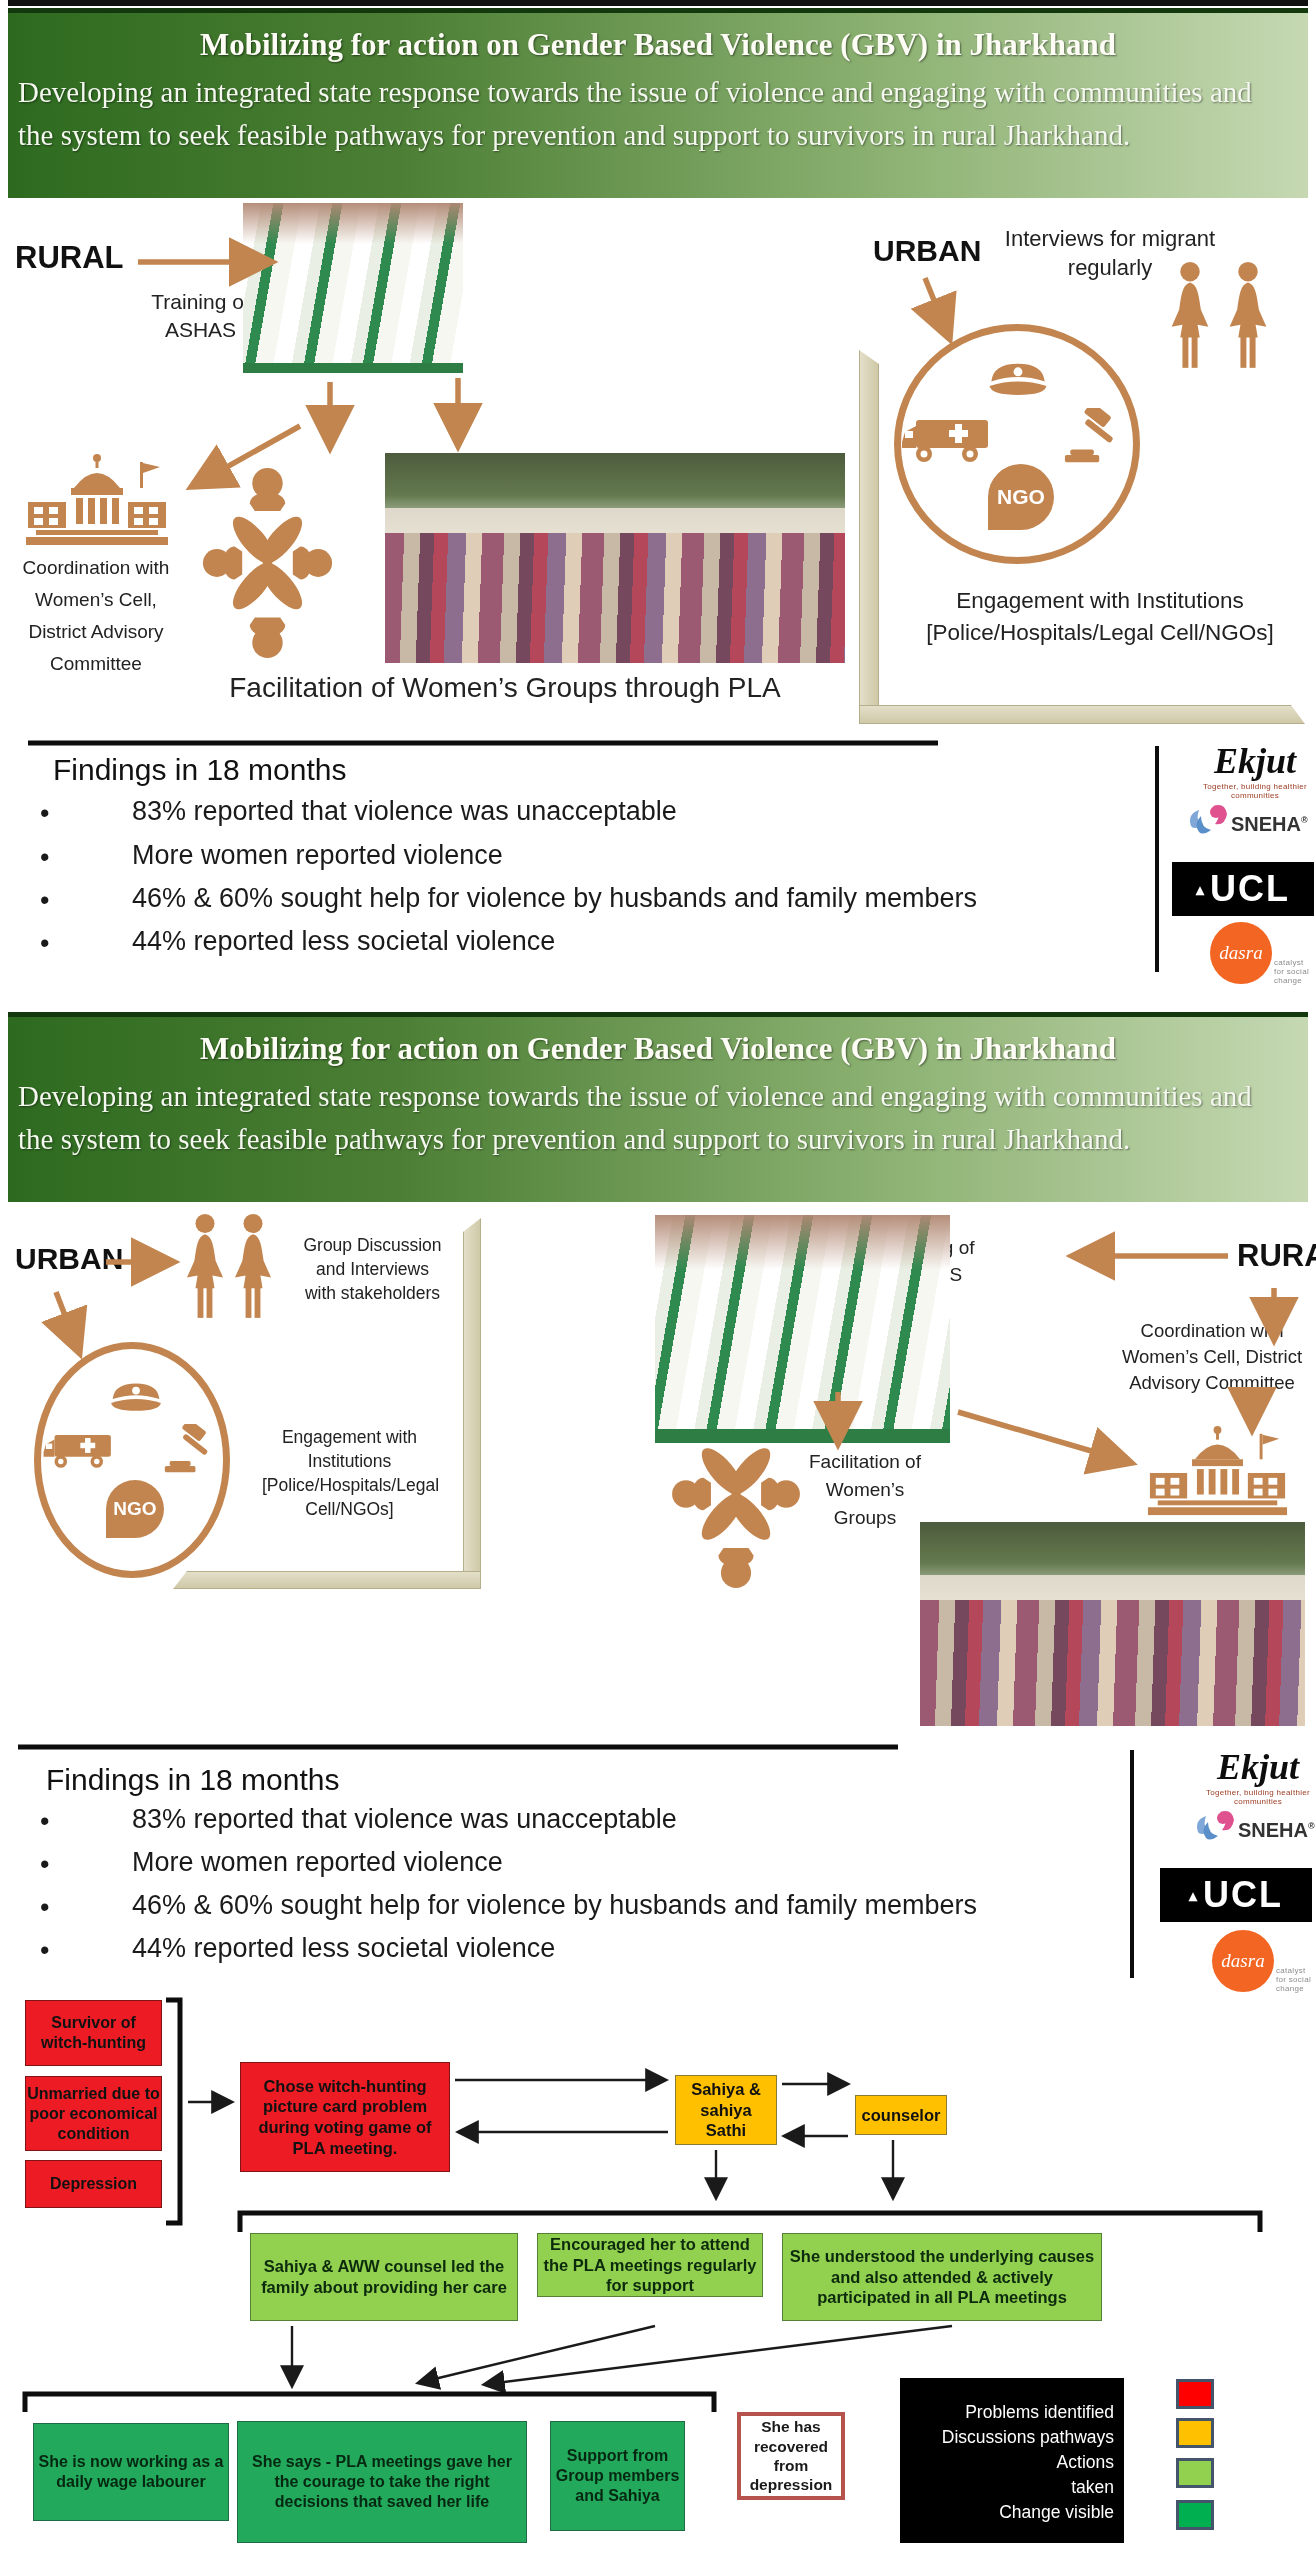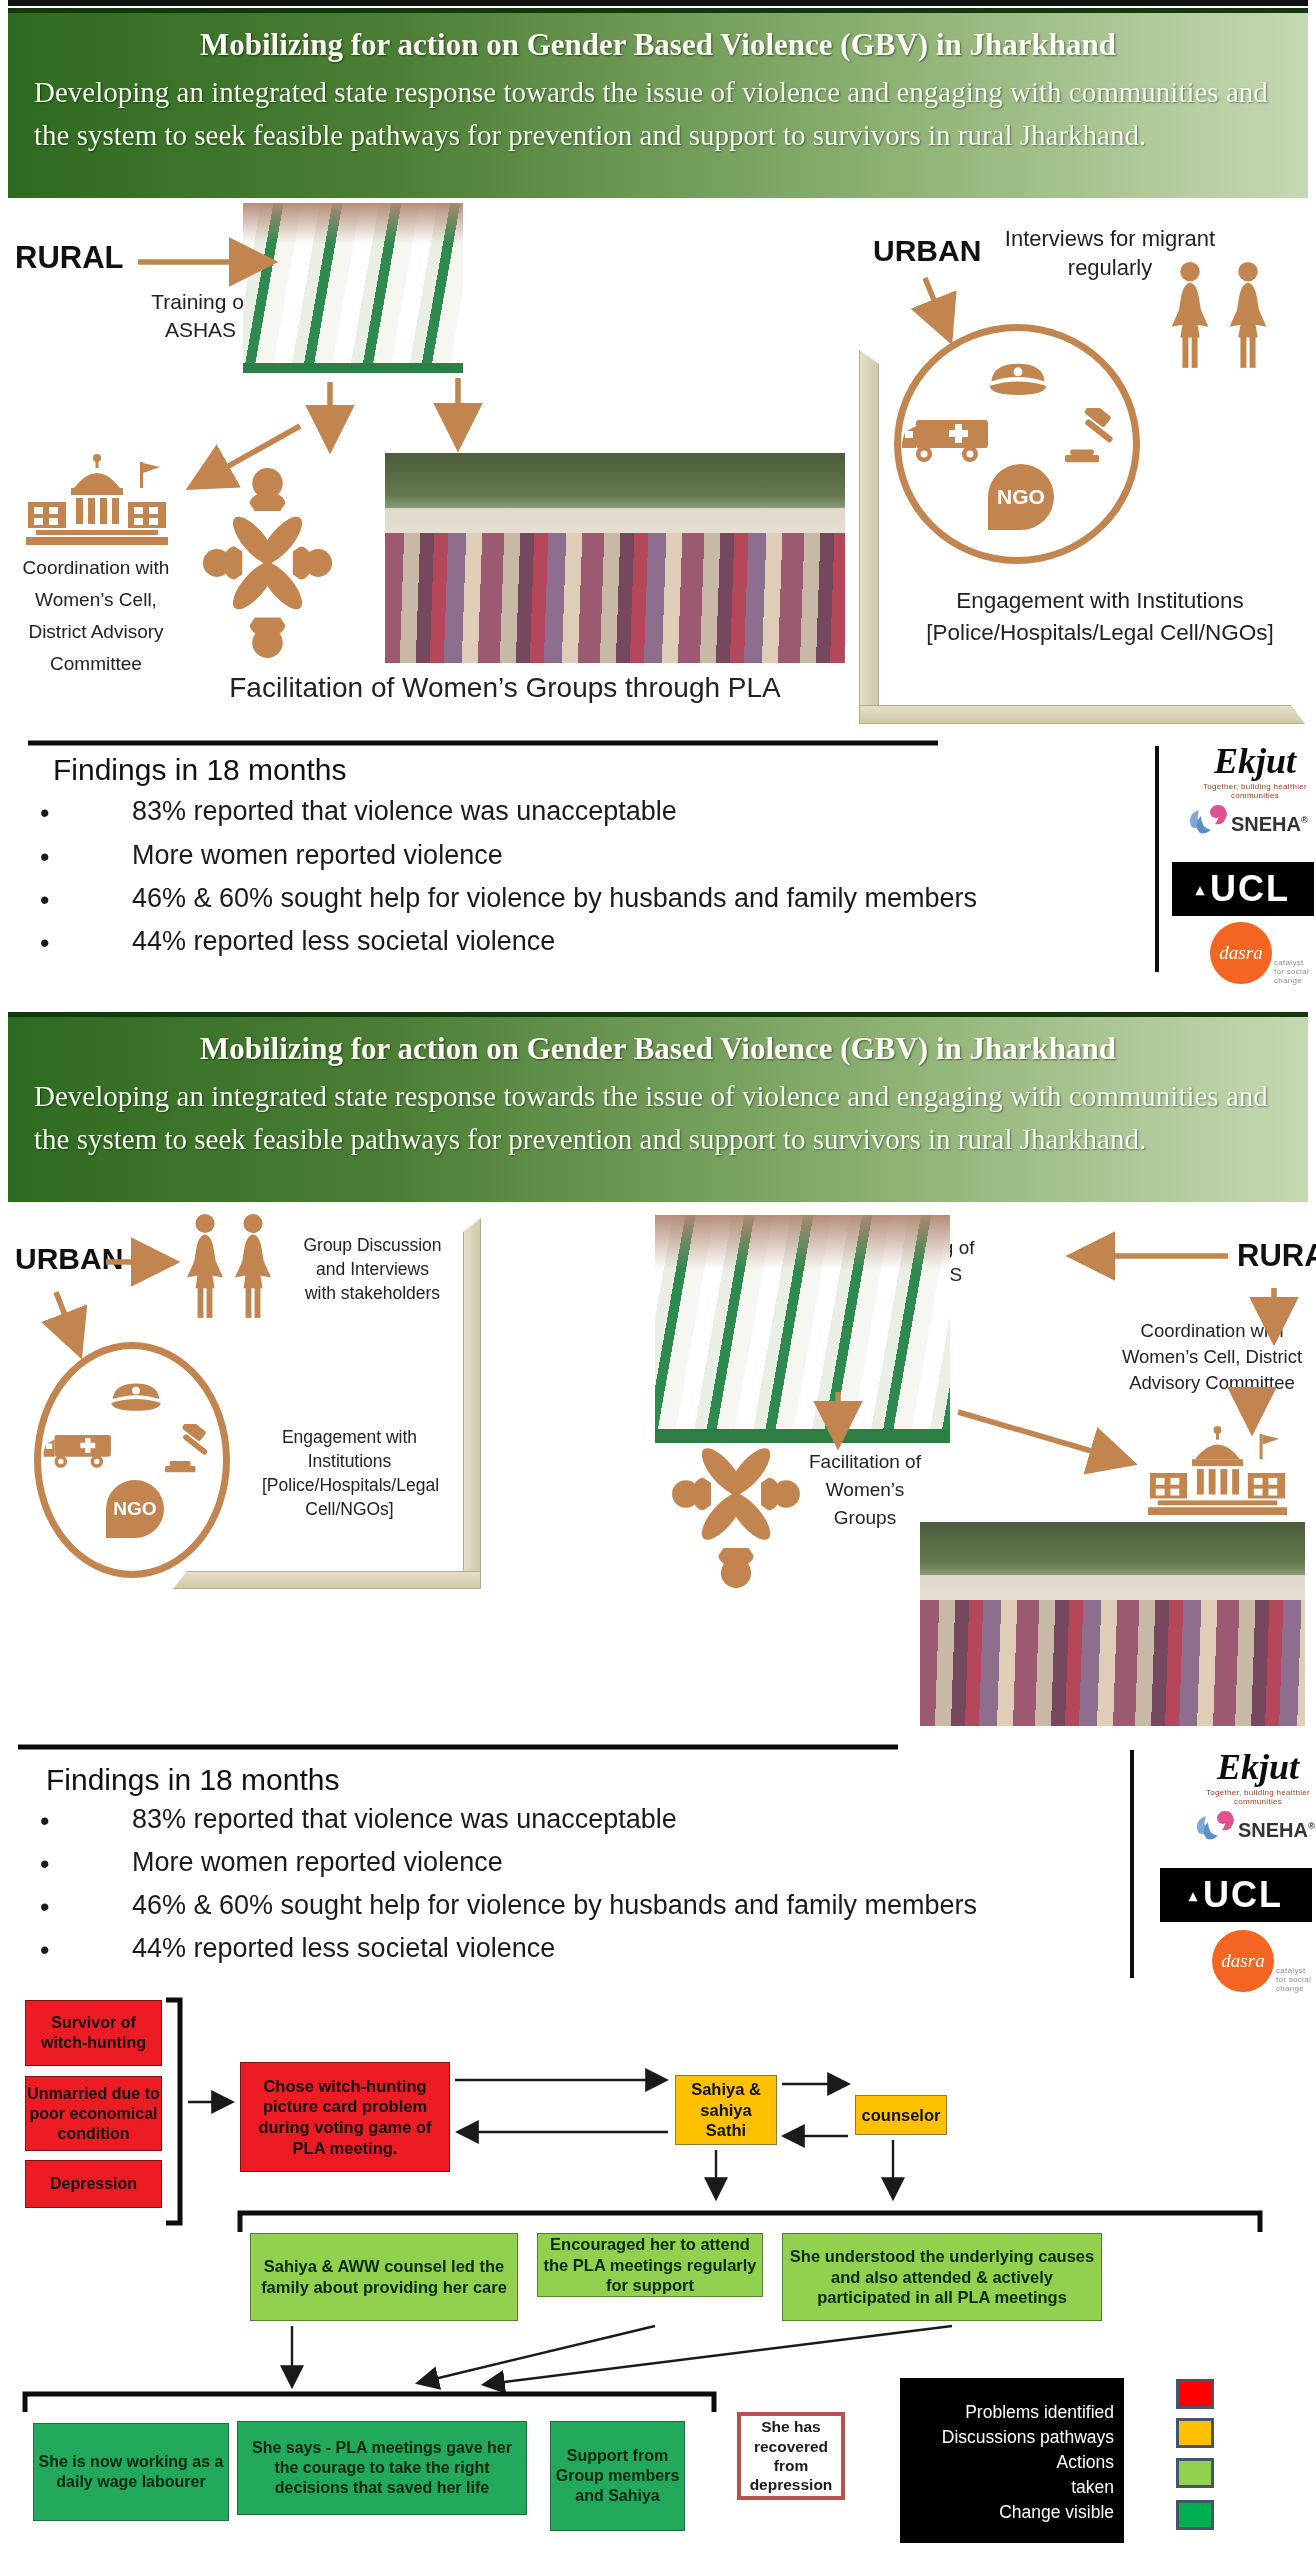--- a/index.html
+++ b/index.html
@@ -7,21 +7,21 @@
         font-family:"Liberation Sans",sans-serif;color:#1a1a1a;}
   .abs{position:absolute;}
   .banner{left:8px;width:1300px;height:185px;
           background:linear-gradient(90deg,#2d6a1f 0%,#4c7f35 30%,#8db273 68%,#c5d8b2 100%);
           border-top:5px solid #14380d;}
   .banner-title{width:100%;top:14px;text-align:center;color:#fdfdf6;
                 font-family:"Liberation Serif",serif;font-weight:bold;font-size:31px;
                 text-shadow:1px 1px 2px rgba(0,0,0,.5);}
   .banner-sub{left:10px;top:58px;width:1240px;color:#f4f8ef;
               font-family:"Liberation Serif",serif;font-size:29px;line-height:43px;
-              text-shadow:1px 1px 2px rgba(0,0,0,.45);margin-left:16px;}
+              text-shadow:1px 1px 2px rgba(0,0,0,.45);}
   .biglabel{font-weight:bold;font-size:31px;color:#111;}
   .cap{text-align:center;color:#222;}
   .photo{background-color:#cbb9a2;}
   .photo-asha{background:
       linear-gradient(180deg,rgba(178,136,116,.95) 0%,rgba(178,136,116,0) 24%),
       linear-gradient(0deg,#2e7d44 0%,#2e7d44 6%,rgba(0,0,0,0) 6%),
       repeating-linear-gradient(100deg,#ffffff 0 18px,#e9efe4 18px 30px,#2f8a50 30px 40px,#f7f7f2 40px 58px);}
   .photo-village{background:
       linear-gradient(180deg,#4d5c3d 0%,#64794e 20%,#8a9b78 26%,rgba(0,0,0,0) 26%),
       linear-gradient(180deg,rgba(0,0,0,0) 26%,#ddd8c9 26%,#e6e0d2 38%,rgba(0,0,0,0) 38%),
@@ -390,21 +390,21 @@
   <div class="abs fbox redbox" style="left:240px;top:2062px;width:210px;height:110px;font-size:16.5px;padding:4px;z-index:3;">Chose witch-hunting picture card problem during voting game of PLA meeting.</div>
 
   <div class="abs fbox yellowbox" style="left:675px;top:2075px;width:102px;height:70px;font-size:16.5px;padding:2px;z-index:3;">Sahiya &amp; sahiya Sathi</div>
   <div class="abs fbox yellowbox" style="left:855px;top:2095px;width:92px;height:40px;font-size:16.5px;z-index:3;">counselor</div>
 
   <div class="abs fbox greenbox" style="left:250px;top:2233px;width:268px;height:88px;font-size:16.5px;padding:3px;z-index:3;">Sahiya &amp; AWW counsel led the family about providing her care</div>
   <div class="abs fbox greenbox" style="left:537px;top:2233px;width:226px;height:64px;font-size:16.5px;padding:3px;z-index:3;">Encouraged her to attend the PLA meetings regularly for support</div>
   <div class="abs fbox greenbox" style="left:782px;top:2233px;width:320px;height:88px;font-size:16.5px;padding:3px;z-index:3;">She understood the underlying causes and also attended &amp; actively participated in all PLA meetings</div>
 
   <div class="abs fbox dgreenbox" style="left:33px;top:2423px;width:196px;height:98px;font-size:16px;padding:3px;z-index:3;">She is now working as a daily wage labourer</div>
-  <div class="abs fbox dgreenbox" style="left:237px;top:2421px;width:290px;height:94px;font-size:16px;padding:3px;z-index:3;">She says - PLA meetings gave her the courage to take the right decisions that saved her life</div>
+  <div class="abs fbox dgreenbox" style="left:237px;top:2421px;width:290px;height:122px;font-size:16px;padding:3px;z-index:3;">She says - PLA meetings gave her the courage to take the right decisions that saved her life</div>
   <div class="abs fbox dgreenbox" style="left:550px;top:2421px;width:135px;height:110px;font-size:16px;padding:3px;z-index:3;">Support from Group members and Sahiya</div>
 
   <div class="abs fbox" style="left:737px;top:2412px;width:108px;height:88px;background:#fff;border:4px solid #b5534c;font-size:15.5px;padding:2px;z-index:3;">She has recovered from depression</div>
 
   <div class="abs legend" style="left:900px;top:2378px;width:224px;height:165px;z-index:3;">
     <div>Problems identified</div>
     <div>Discussions pathways Actions</div>
     <div>taken</div>
     <div>Change visible</div>
   </div>

